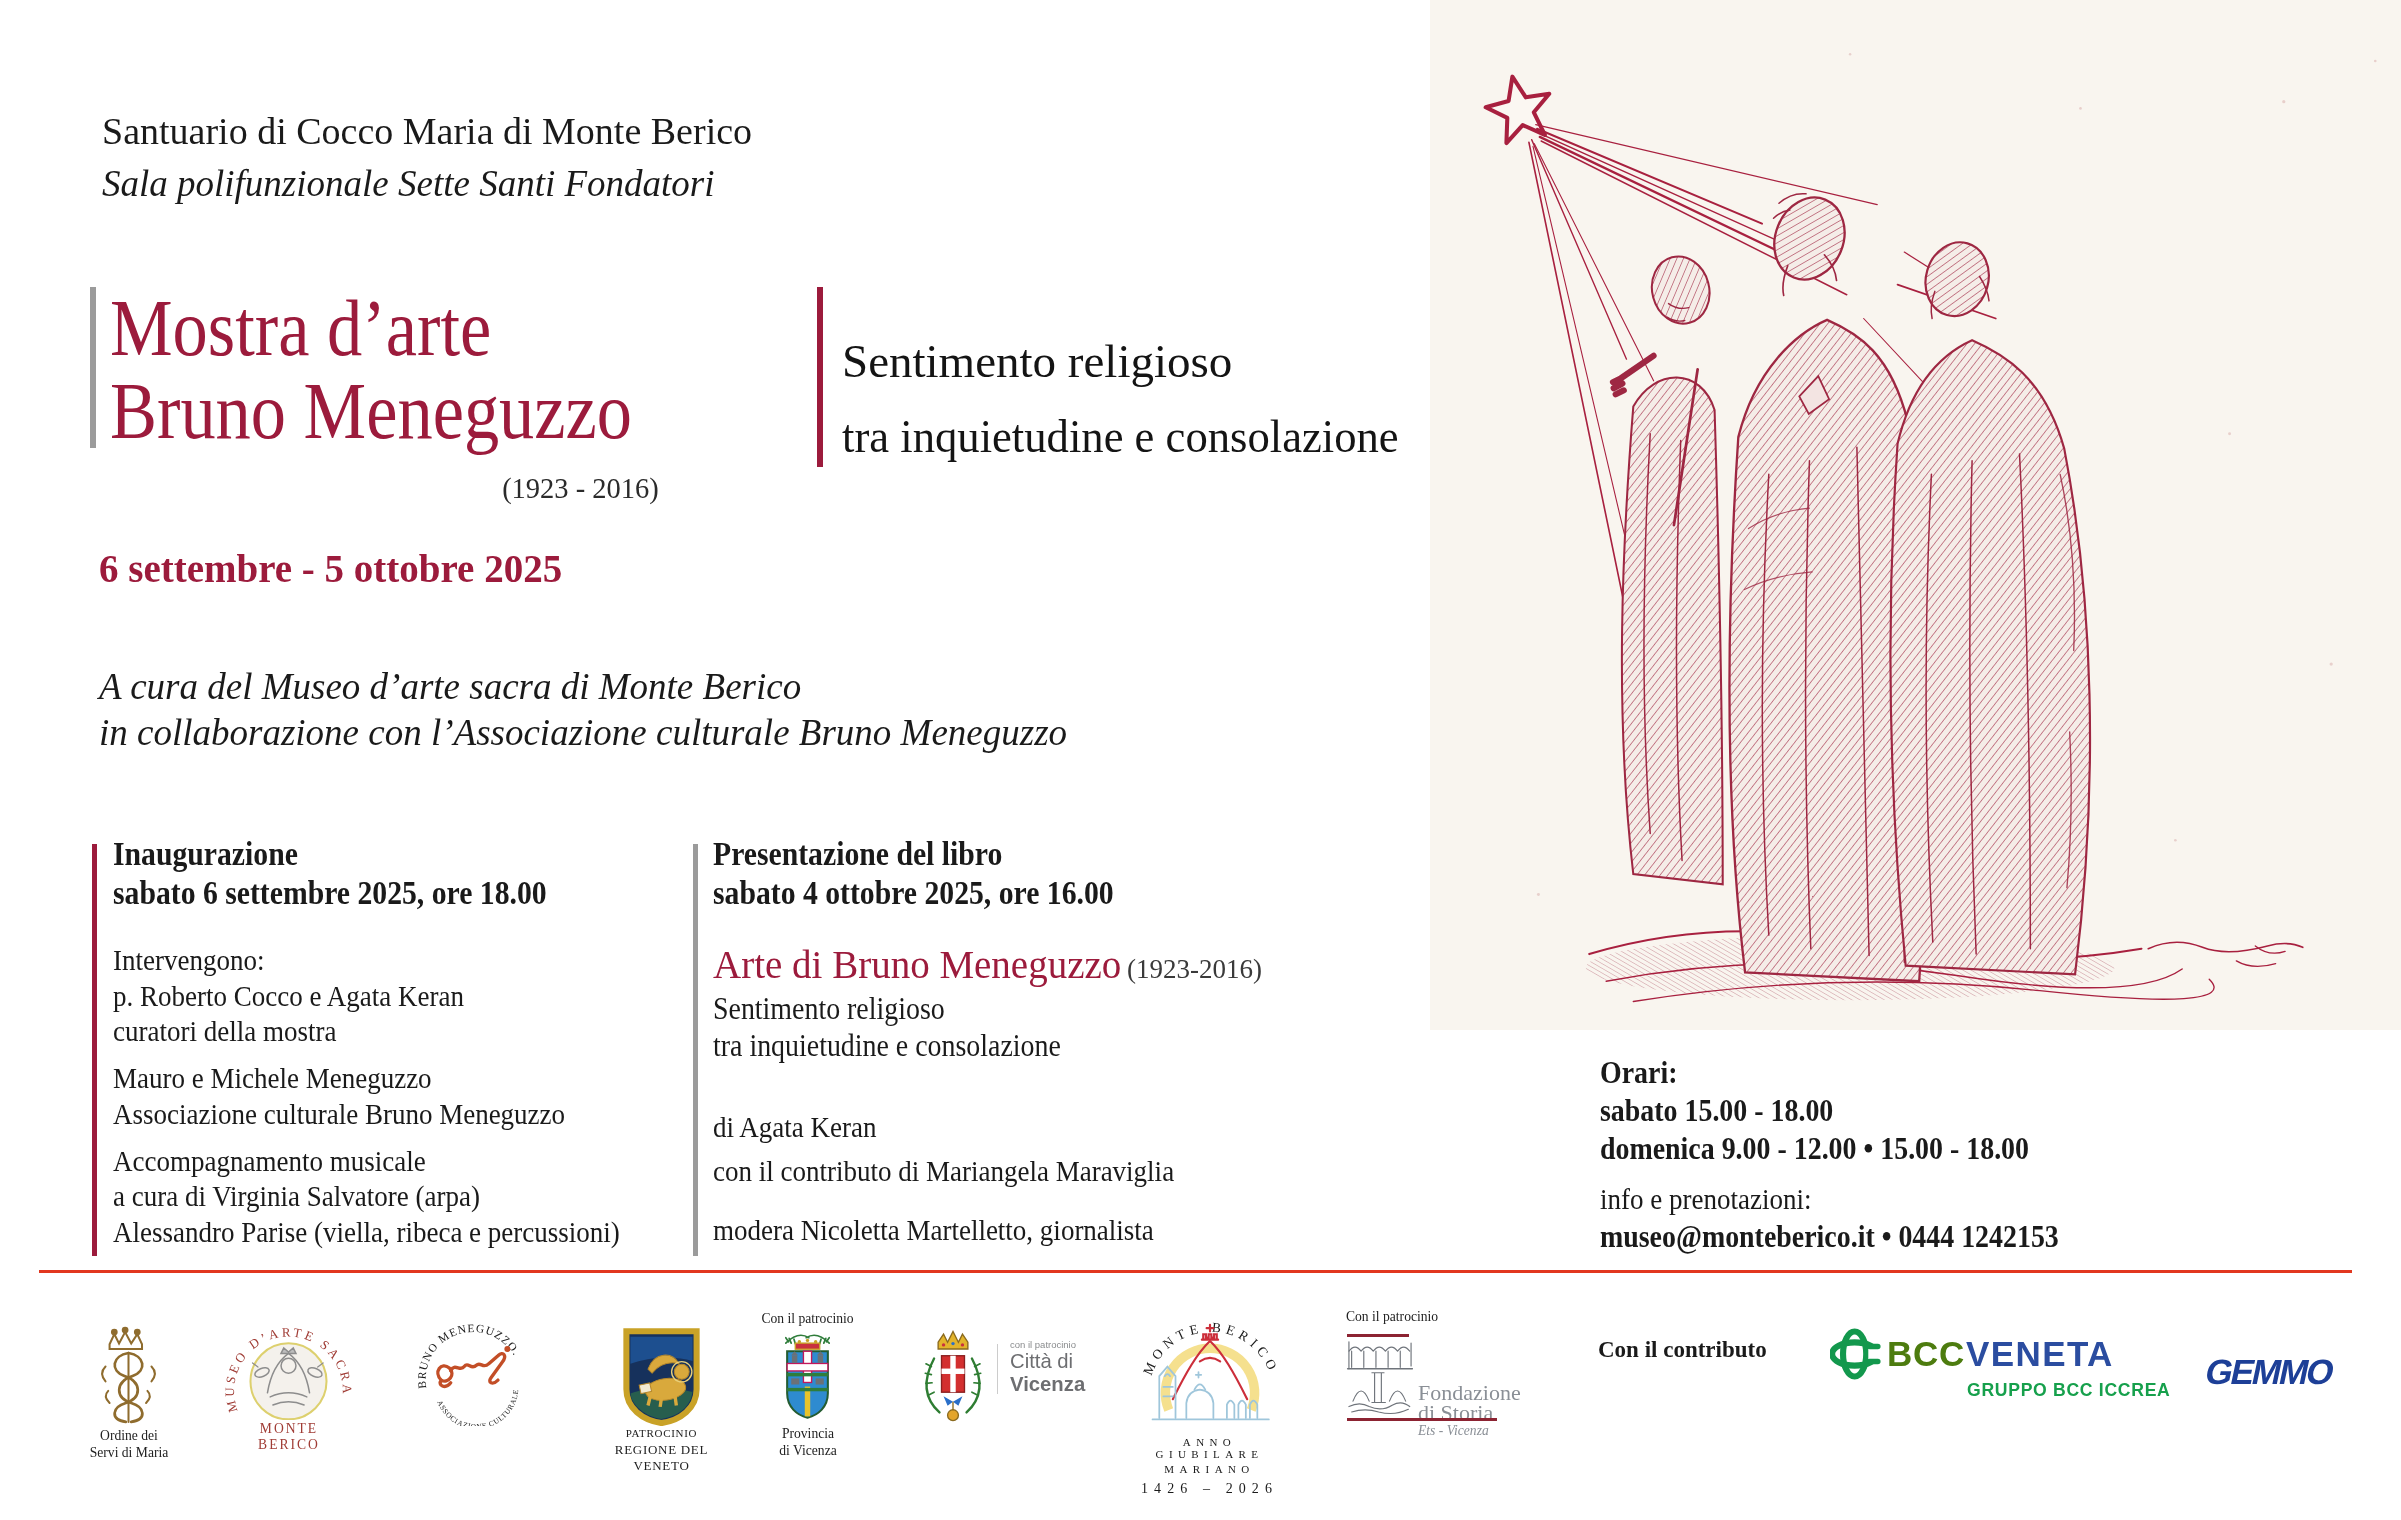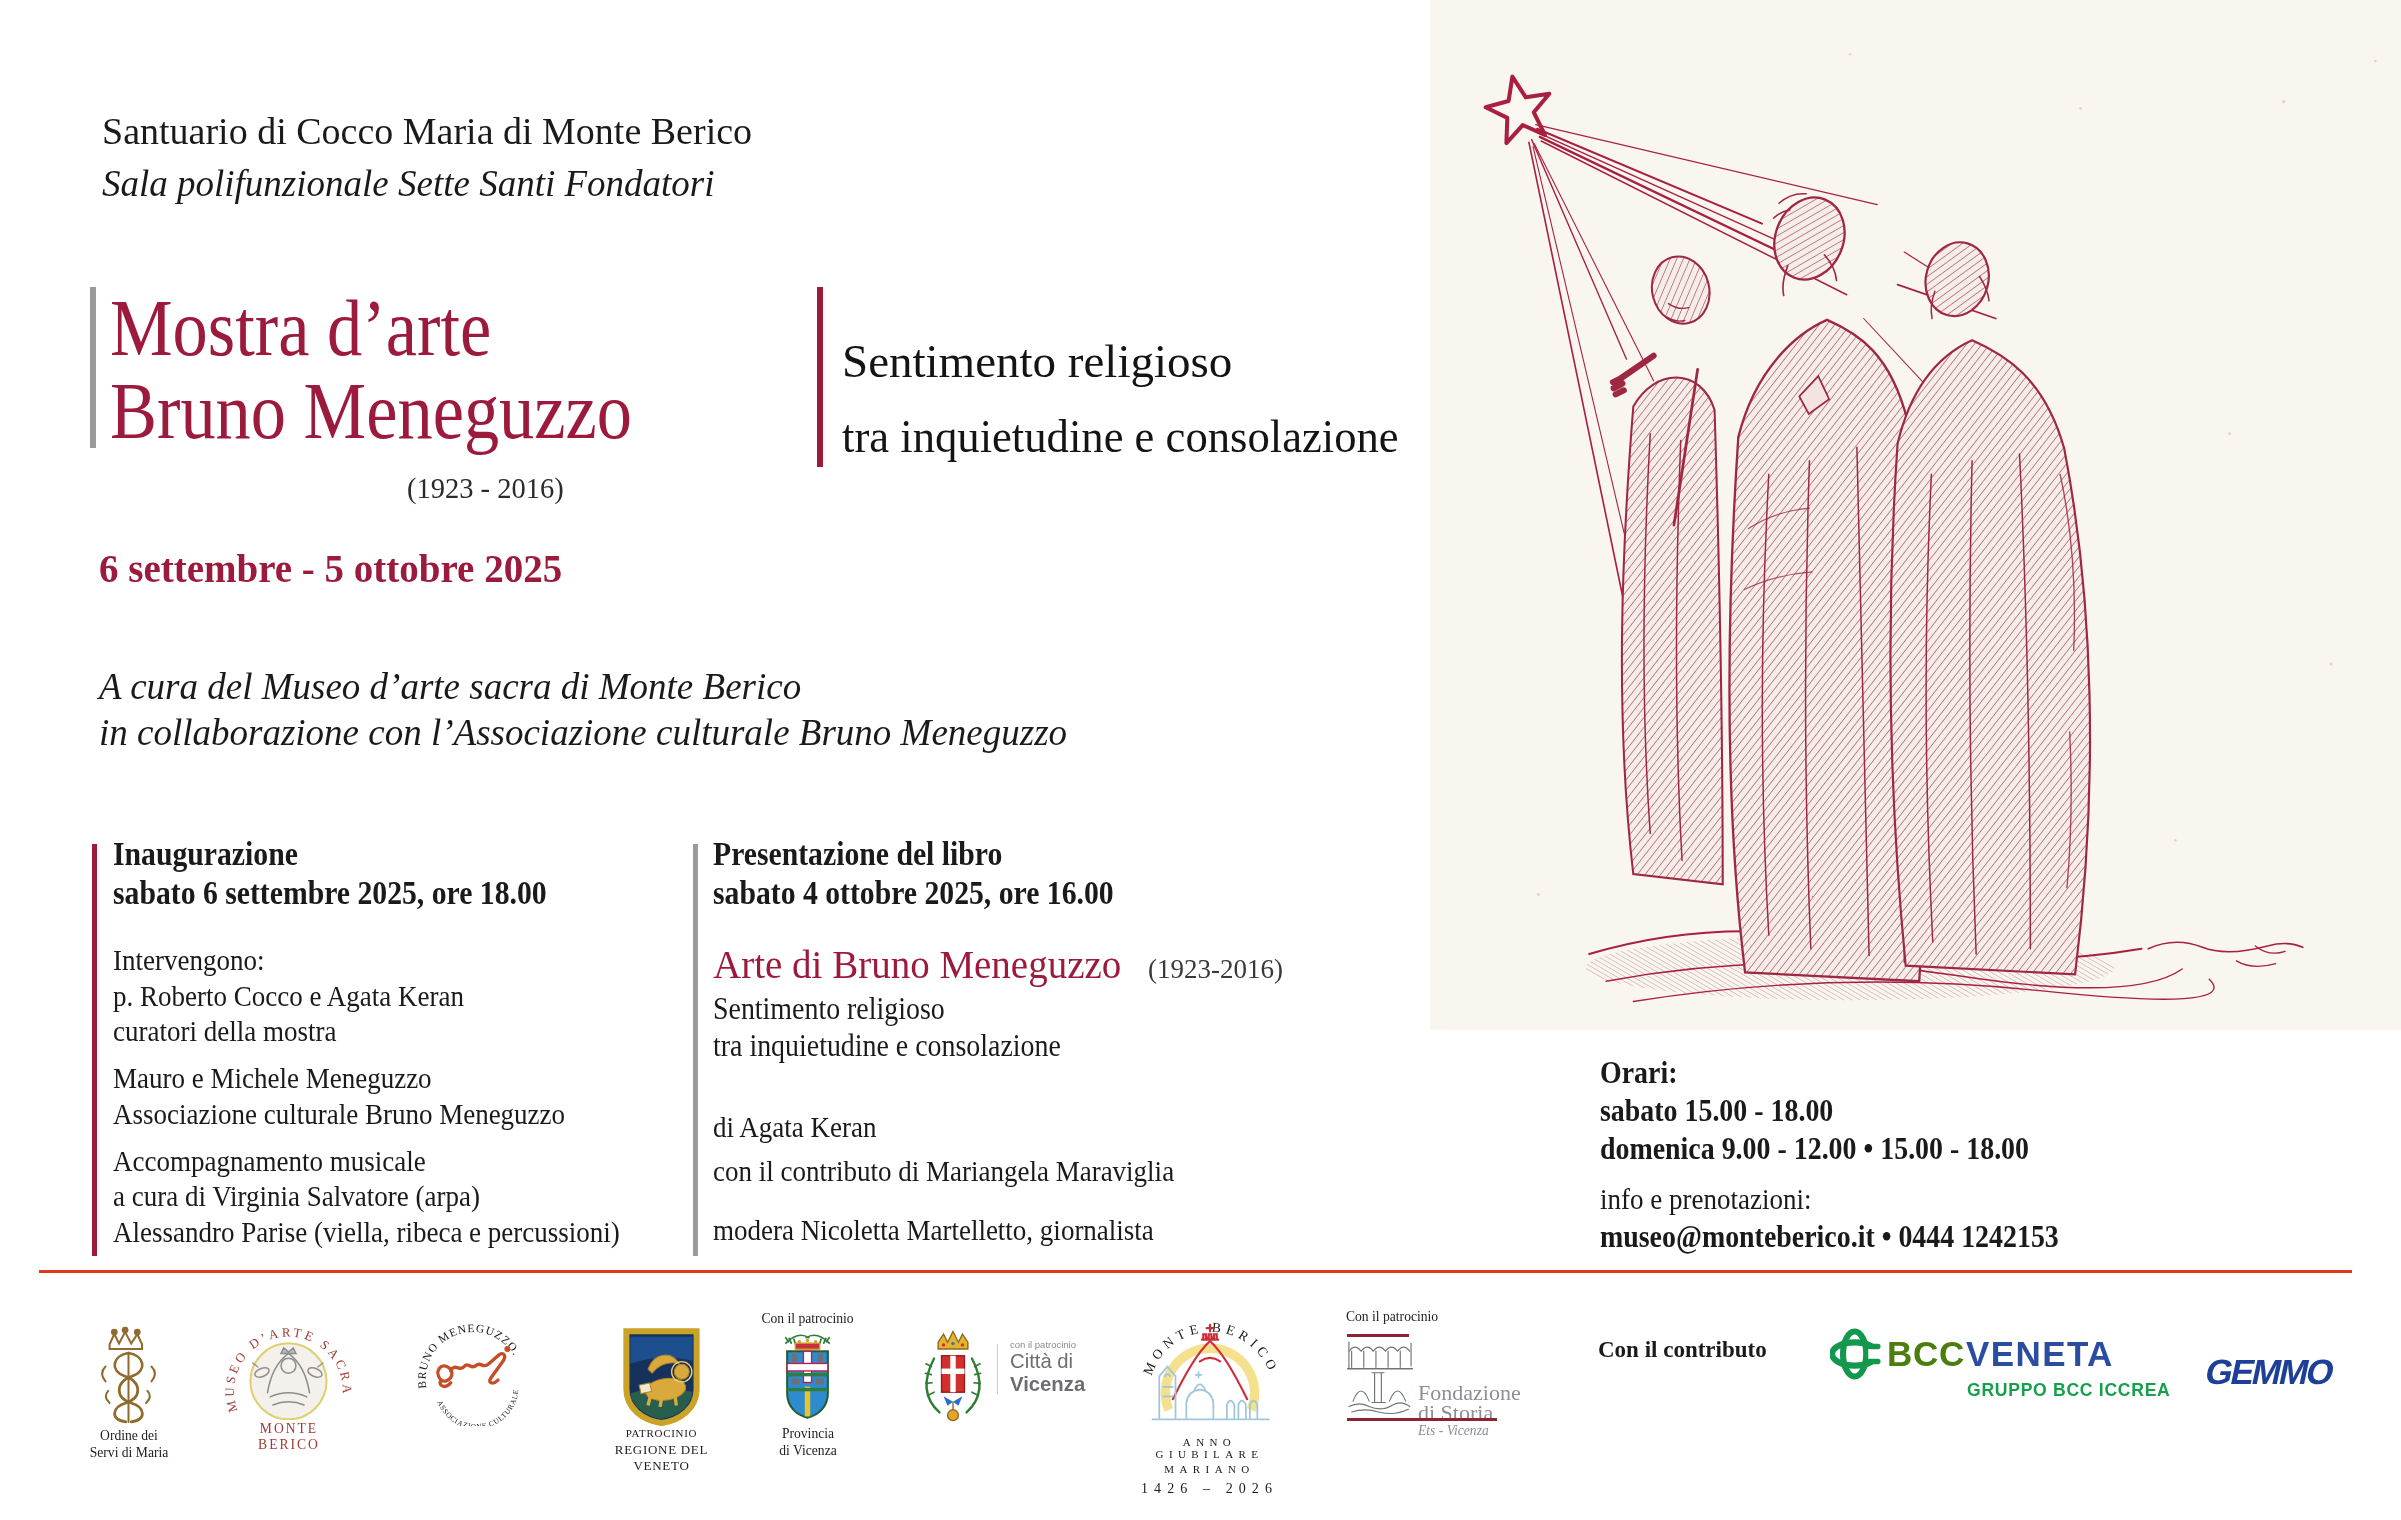--- a/index.html
+++ b/index.html
@@ -105,21 +105,21 @@
       </g>
     </svg>
   </div>
 
   <div class="abs" style="left:102px;top:110px;font-size:38px;line-height:42px;">Santuario di Cocco Maria di Monte Berico</div>
   <div class="abs ital" style="left:102px;top:163px;font-size:37px;line-height:41px;">Sala polifunzionale Sette Santi Fondatori</div>
 
   <div class="bar bar-gray" style="left:90px;top:287px;height:161px;"></div>
   <div class="abs crimson cx88" style="left:110px;top:287px;font-size:80px;line-height:83px;">Mostra d’arte</div>
   <div class="abs crimson cx88" style="left:110px;top:370px;font-size:80px;line-height:83px;">Bruno Meneguzzo</div>
-  <div class="abs" style="left:407px;top:473px;width:347px;text-align:left;font-size:28.5px;color:#2b2b2b;">(1923 - 2016)</div>
+  <div class="abs" style="left:407px;top:473px;width:347px;text-align:center;font-size:28.5px;color:#2b2b2b;">(1923 - 2016)</div>
 
   <div class="bar bar-crimson" style="left:817px;top:287px;height:180px;"></div>
   <div class="abs" style="left:842px;top:324px;font-size:47px;line-height:75px;color:#141414;">Sentimento religioso</div>
   <div class="abs cx95" style="left:842px;top:399px;font-size:47px;line-height:75px;color:#141414;">tra inquietudine e consolazione</div>
 
   <div class="abs bold crimson" style="left:99px;top:546px;font-size:39px;">6 settembre - 5 ottobre 2025</div>
 
   <div class="abs ital" style="left:99px;top:664px;font-size:37px;line-height:46px;">A cura del Museo d’arte sacra di Monte Berico</div>
   <div class="abs ital" style="left:99px;top:710px;font-size:37px;line-height:46px;">in collaborazione con l’Associazione culturale Bruno Meneguzzo</div>
 
@@ -133,21 +133,21 @@
   <div class="abs cx90" style="left:113px;top:1097px;font-size:30px;">Associazione culturale Bruno Meneguzzo</div>
   <div class="abs cx90" style="left:113px;top:1144px;font-size:30px;">Accompagnamento musicale</div>
   <div class="abs cx90" style="left:113px;top:1179px;font-size:30px;">a cura di Virginia Salvatore (arpa)</div>
   <div class="abs cx90" style="left:113px;top:1215px;font-size:30px;">Alessandro Parise (viella, ribeca e percussioni)</div>
 
   <div class="bar bar-gray" style="left:693px;top:844px;height:412px;width:5.4px;"></div>
   <div class="abs bold cx90" style="left:713px;top:835px;font-size:33px;line-height:39px;">Presentazione del libro</div>
   <div class="abs bold cx90" style="left:713px;top:874px;font-size:33px;line-height:39px;">sabato 4 ottobre 2025, ore 16.00</div>
   <div class="abs" style="left:713px;top:942px;">
     <span class="crimson" style="font-size:39px;">Arte di Bruno Meneguzzo</span>
-    <span style="font-size:27px;color:#3a3a3a;margin-left:24px;">(1923-2016)</span>
+    <span style="font-size:27px;color:#3a3a3a;margin-left:3px;">(1923-2016)</span>
   </div>
   <div class="abs cx90" style="left:713px;top:991px;font-size:31px;">Sentimento religioso</div>
   <div class="abs cx90" style="left:713px;top:1028px;font-size:31px;">tra inquietudine e consolazione</div>
   <div class="abs cx90" style="left:713px;top:1110px;font-size:30px;">di Agata Keran</div>
   <div class="abs cx90" style="left:713px;top:1154px;font-size:30px;">con il contributo di Mariangela Maraviglia</div>
   <div class="abs cx90" style="left:713px;top:1213px;font-size:30px;">modera Nicoletta Martelletto, giornalista</div>
 
   <div class="abs bold cx90" style="left:1600px;top:1055px;font-size:31px;">Orari:</div>
   <div class="abs bold cx90" style="left:1600px;top:1093px;font-size:31px;">sabato 15.00 - 18.00</div>
   <div class="abs bold cx90" style="left:1600px;top:1131px;font-size:31px;">domenica 9.00 - 12.00 • 15.00 - 18.00</div>

